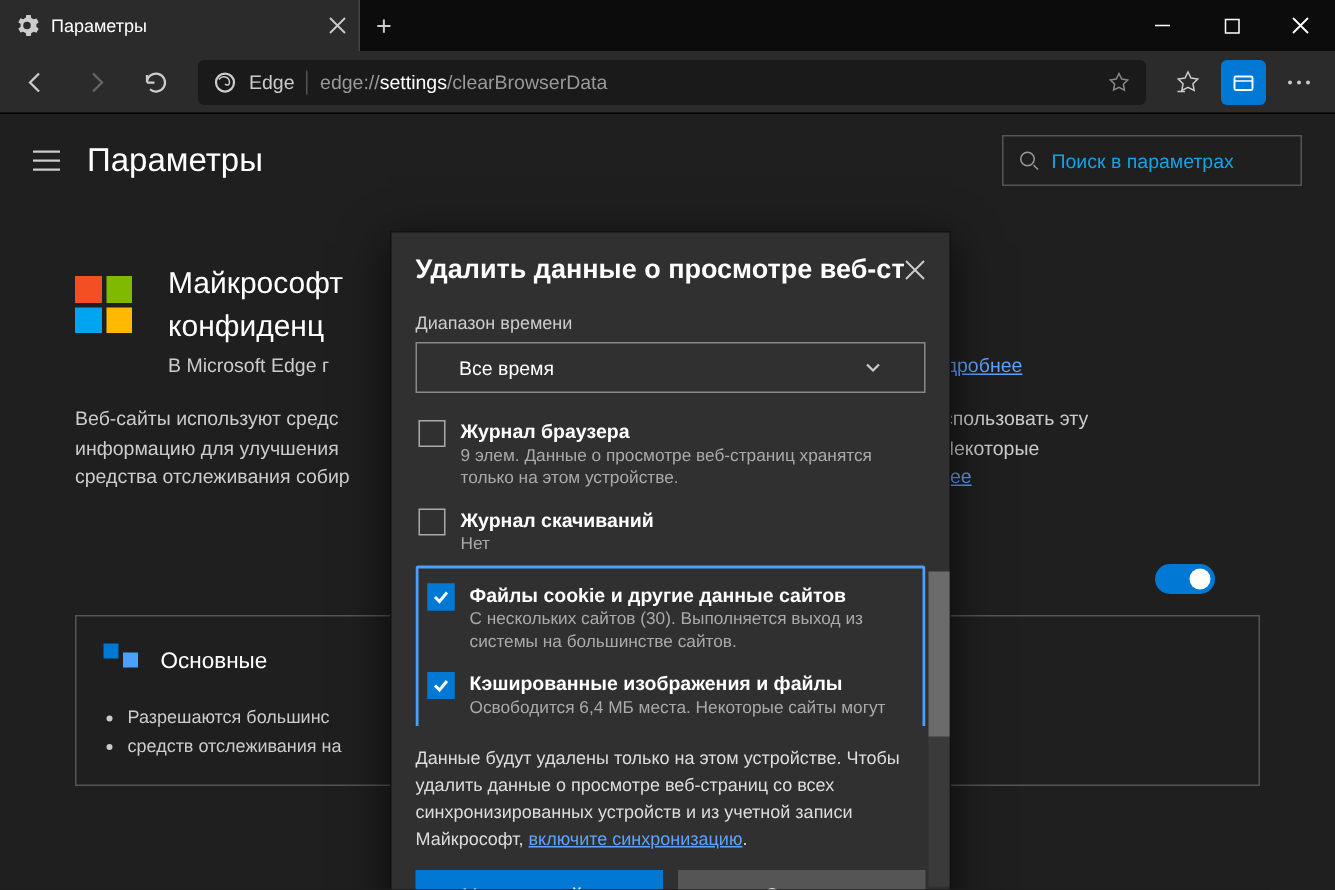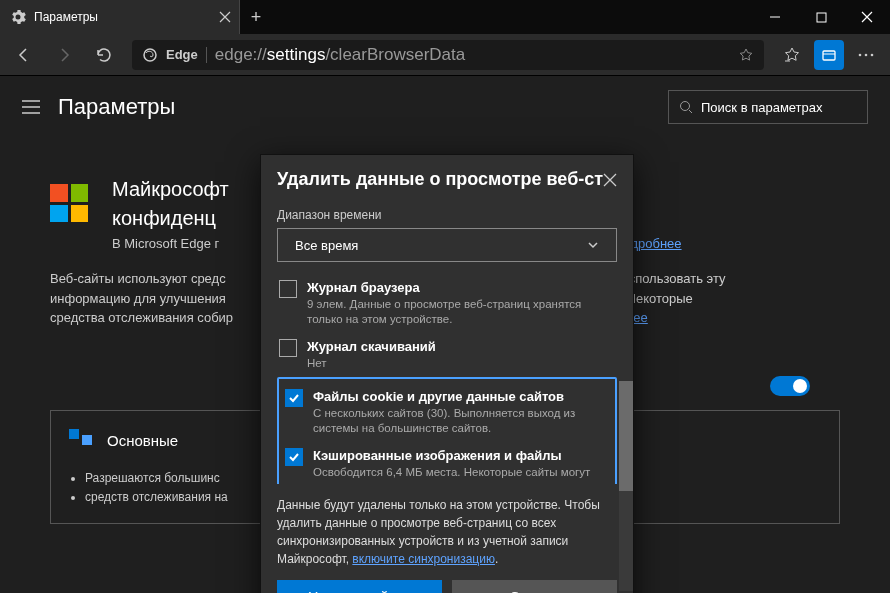--- a/index.html
+++ b/index.html
@@ -11,32 +11,32 @@
 .tab-title { font-size: 12px; color: #fff; flex: 1; }
 .new-tab { width: 32px; display: flex; align-items: center; justify-content: center; color: #ccc; font-size: 18px; }
 .win-controls { margin-left: auto; display: flex; }
 .win-btn { width: 46px; height: 34px; display: flex; align-items: center; justify-content: center; color: #fff; }
 
 
 .addrbar { height: 42px; background: #2b2b2b; display: flex; align-items: center; padding: 0 6px; gap: 4px; border-bottom: 1px solid #000; }
 .nav-btn { width: 36px; height: 36px; display: flex; align-items: center; justify-content: center; color: #ccc; }
 .nav-btn.disabled { color: #666; }
 .url-field { flex: 1; height: 30px; background: #1a1a1a; border-radius: 4px; display: flex; align-items: center; padding: 0 10px; margin: 0 6px; gap: 8px; }
-.url-label { color: #ccc; font-size: 13px; font-weight: bold; }
+.url-label { color: #ccc; font-size: 13px; }
 .url-sep { width: 1px; height: 16px; background: #555; }
-.url-text { color: #999; font-size: 17px; }
+.url-text { color: #999; font-size: 13px; }
 .url-text .hl { color: #fff; }
 .addr-icon { width: 36px; height: 36px; display: flex; align-items: center; justify-content: center; color: #ccc; }
 
 
 .page { position: relative; background: #1f1f1f; height: calc(100% - 76px); overflow: hidden; }
 .page-header { display: flex; align-items: center; padding: 14px 22px; gap: 18px; }
 .hamburger { color: #ccc; }
 .page-title { font-size: 22px; font-weight: 400; }
-.search-box { margin-left: auto; width: 200px; height: 34px; border: 1px solid #555; background: transparent; display: flex; align-items: center; padding: 0 10px; gap: 8px; color: #ffffff; font-size: 13px; }
+.search-box { margin-left: auto; width: 200px; height: 34px; border: 1px solid #555; background: transparent; display: flex; align-items: center; padding: 0 10px; gap: 8px; color: #0ea5e9; font-size: 13px; }
 
 .content { padding: 10px 50px; }
 .welcome { display: flex; gap: 24px; margin: 30px 0 18px; }
 .ms-logo { width: 38px; height: 38px; display: grid; grid-template-columns: 1fr 1fr; grid-template-rows: 1fr 1fr; gap: 3px; margin-top: 6px; }
 .ms-logo div:nth-child(1){background:#f25022} .ms-logo div:nth-child(2){background:#7fba00}
 .ms-logo div:nth-child(3){background:#00a4ef} .ms-logo div:nth-child(4){background:#ffb900}
 .welcome h2 { font-size: 20px; font-weight: 400; margin-bottom: 6px; }
 .welcome p { font-size: 13px; color: #ccc; }
 .link { color: #5ea3ff; text-decoration: underline; cursor: pointer; }
 
@@ -54,21 +54,21 @@
 .card-title { font-size: 15px; }
 .card ul { list-style: disc; padding-left: 18px; font-size: 12px; color: #ccc; line-height: 1.6; }
 
 
 .modal { position: absolute; left: 260px; top: 78px; width: 374px; background: #303030; border: 1px solid #111; box-shadow: 0 8px 30px rgba(0,0,0,.7); z-index: 10; }
 .modal-head { display: flex; align-items: center; padding: 14px 16px 10px; }
 .modal-title { font-size: 18px; font-weight: 600; flex: 1; white-space: nowrap; overflow: hidden; }
 .modal-close { color: #ccc; cursor: pointer; }
 .modal-body { padding: 0 16px 12px; }
 .label-sm { font-size: 12px; color: #ccc; margin: 8px 0 6px; }
-.select { height: 34px; border: 1px solid #888; display: flex; align-items: center; padding: 0 17px; font-size: 13px; justify-content: space-between; }
+.select { height: 34px; border: 1px solid #888; display: flex; align-items: center; padding: 0 28px; font-size: 13px; justify-content: space-between; }
 .check-list { margin-top: 12px; max-height: 210px; overflow: hidden; position: relative; }
 .check-group { border: 2px solid transparent; border-radius: 2px; padding: 4px; }
 .check-group.focused { border-color: #4aa0ff; }
 .check-item { display: flex; gap: 10px; padding: 6px 2px; }
 .checkbox { width: 18px; height: 18px; border: 1px solid #aaa; flex-shrink: 0; display: flex; align-items: center; justify-content: center; }
 .checkbox.checked { background: #0078d4; border-color: #0078d4; }
 .check-texts { flex: 1; }
 .check-title { font-size: 13px; font-weight: 600; }
 .check-desc { font-size: 11.5px; color: #aaa; line-height: 1.3; margin-top: 2px; }
 .modal-note { font-size: 12px; color: #ddd; line-height: 1.5; margin: 12px 0; }

